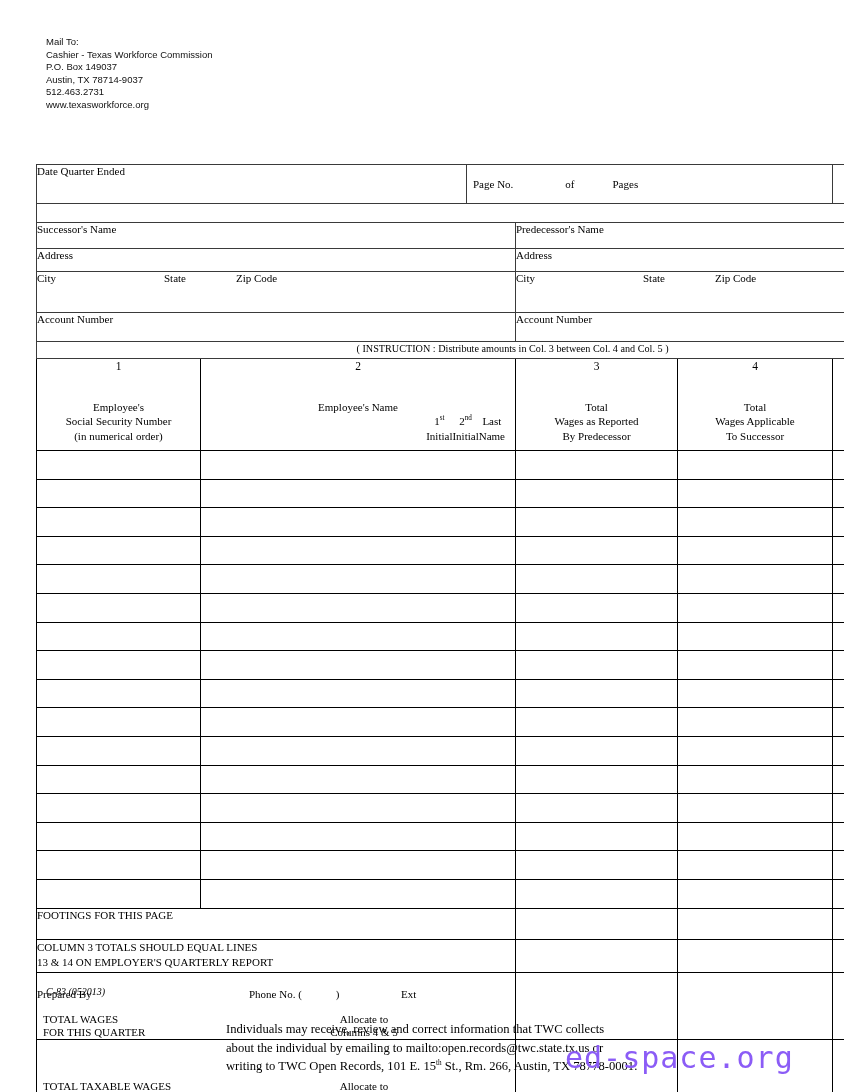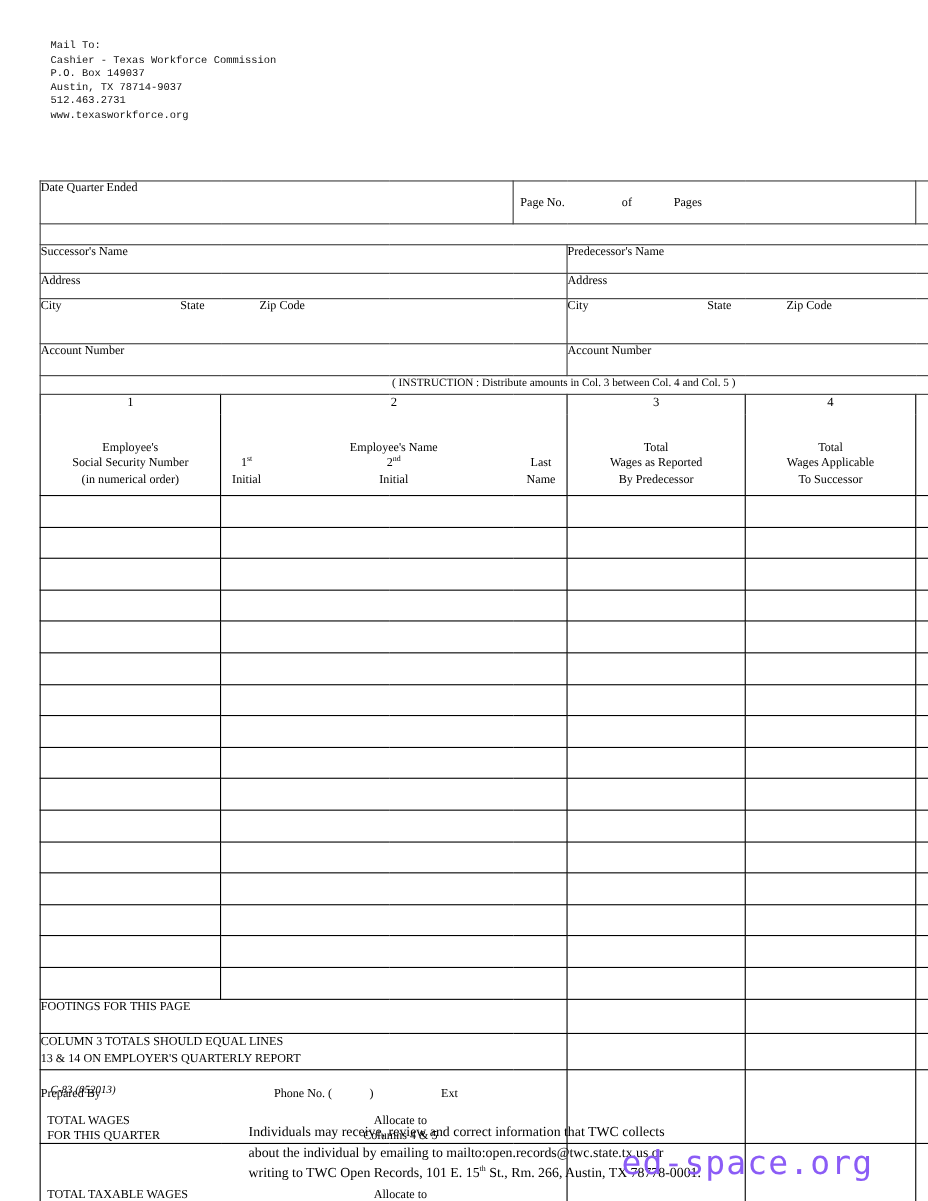--- a/index.html
+++ b/index.html
@@ -21,21 +21,21 @@
     width: 844px;
     height: 1092px;
     box-sizing: border-box;
   }
 
   
   .mailto {
     position: absolute;
     left: 46px;
     top: 36px;
-    font-family: Liberation Mono, monospace;
+    font-family: Liberation Sans, sans-serif;
     font-size: 9.5px;
     line-height: 12.6px;
     color: #111;
     white-space: nowrap;
   }
 
   
   .titles {
     position: absolute;
     left: 0;
@@ -133,25 +133,24 @@
     height: 66px;
     text-align: center;
     font-size: 11px;
     line-height: 14.5px;
     border-top: none;
     vertical-align: bottom;
     padding-bottom: 7px;
   }
   .namecols {
     display: flex;
-    justify-content: space-between;
+    justify-content: flex-end;
     padding: 0 10px;
     font-size: 11px;
     line-height: 14.5px;
-    gap: 43px;
   }
   .namecols > div { text-align: center; }
   sup { font-size: 7.2px; vertical-align: super; line-height: 0; }
 
   
   .row-data td { height: 27.6px; }
 
   
   .row-footings td { height: 30px; }
   .row-col3totals td { height: 32px; line-height: 15.5px; }

